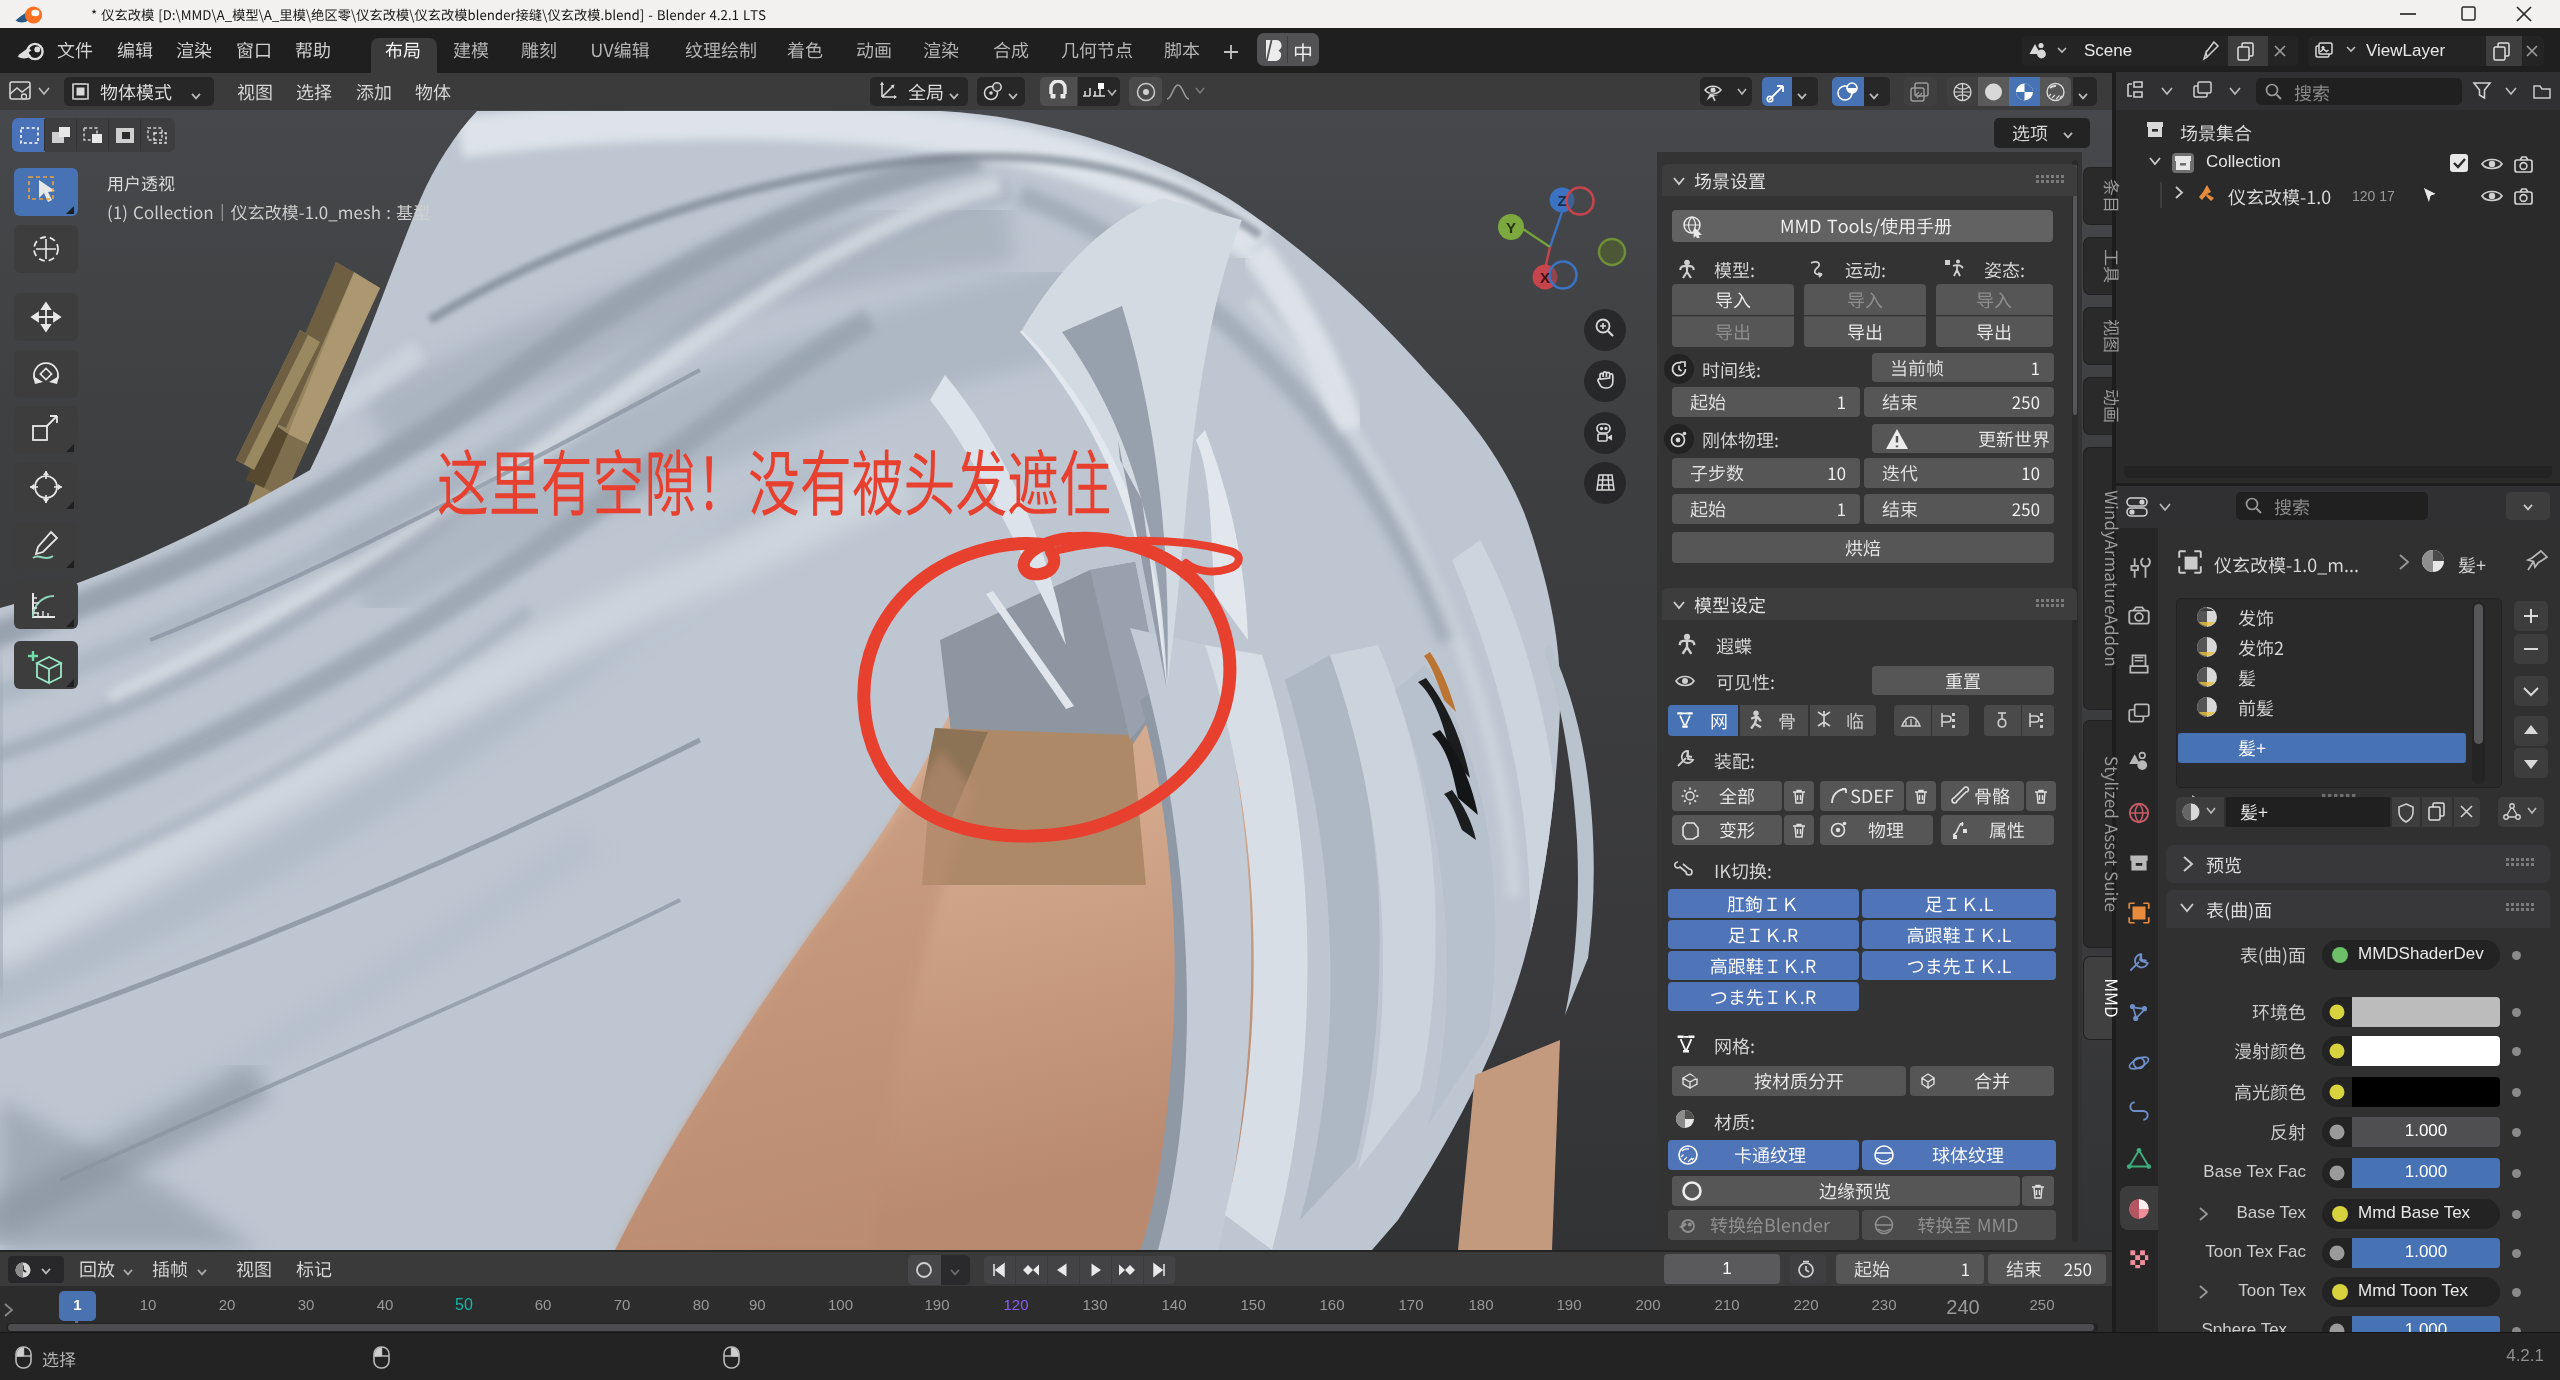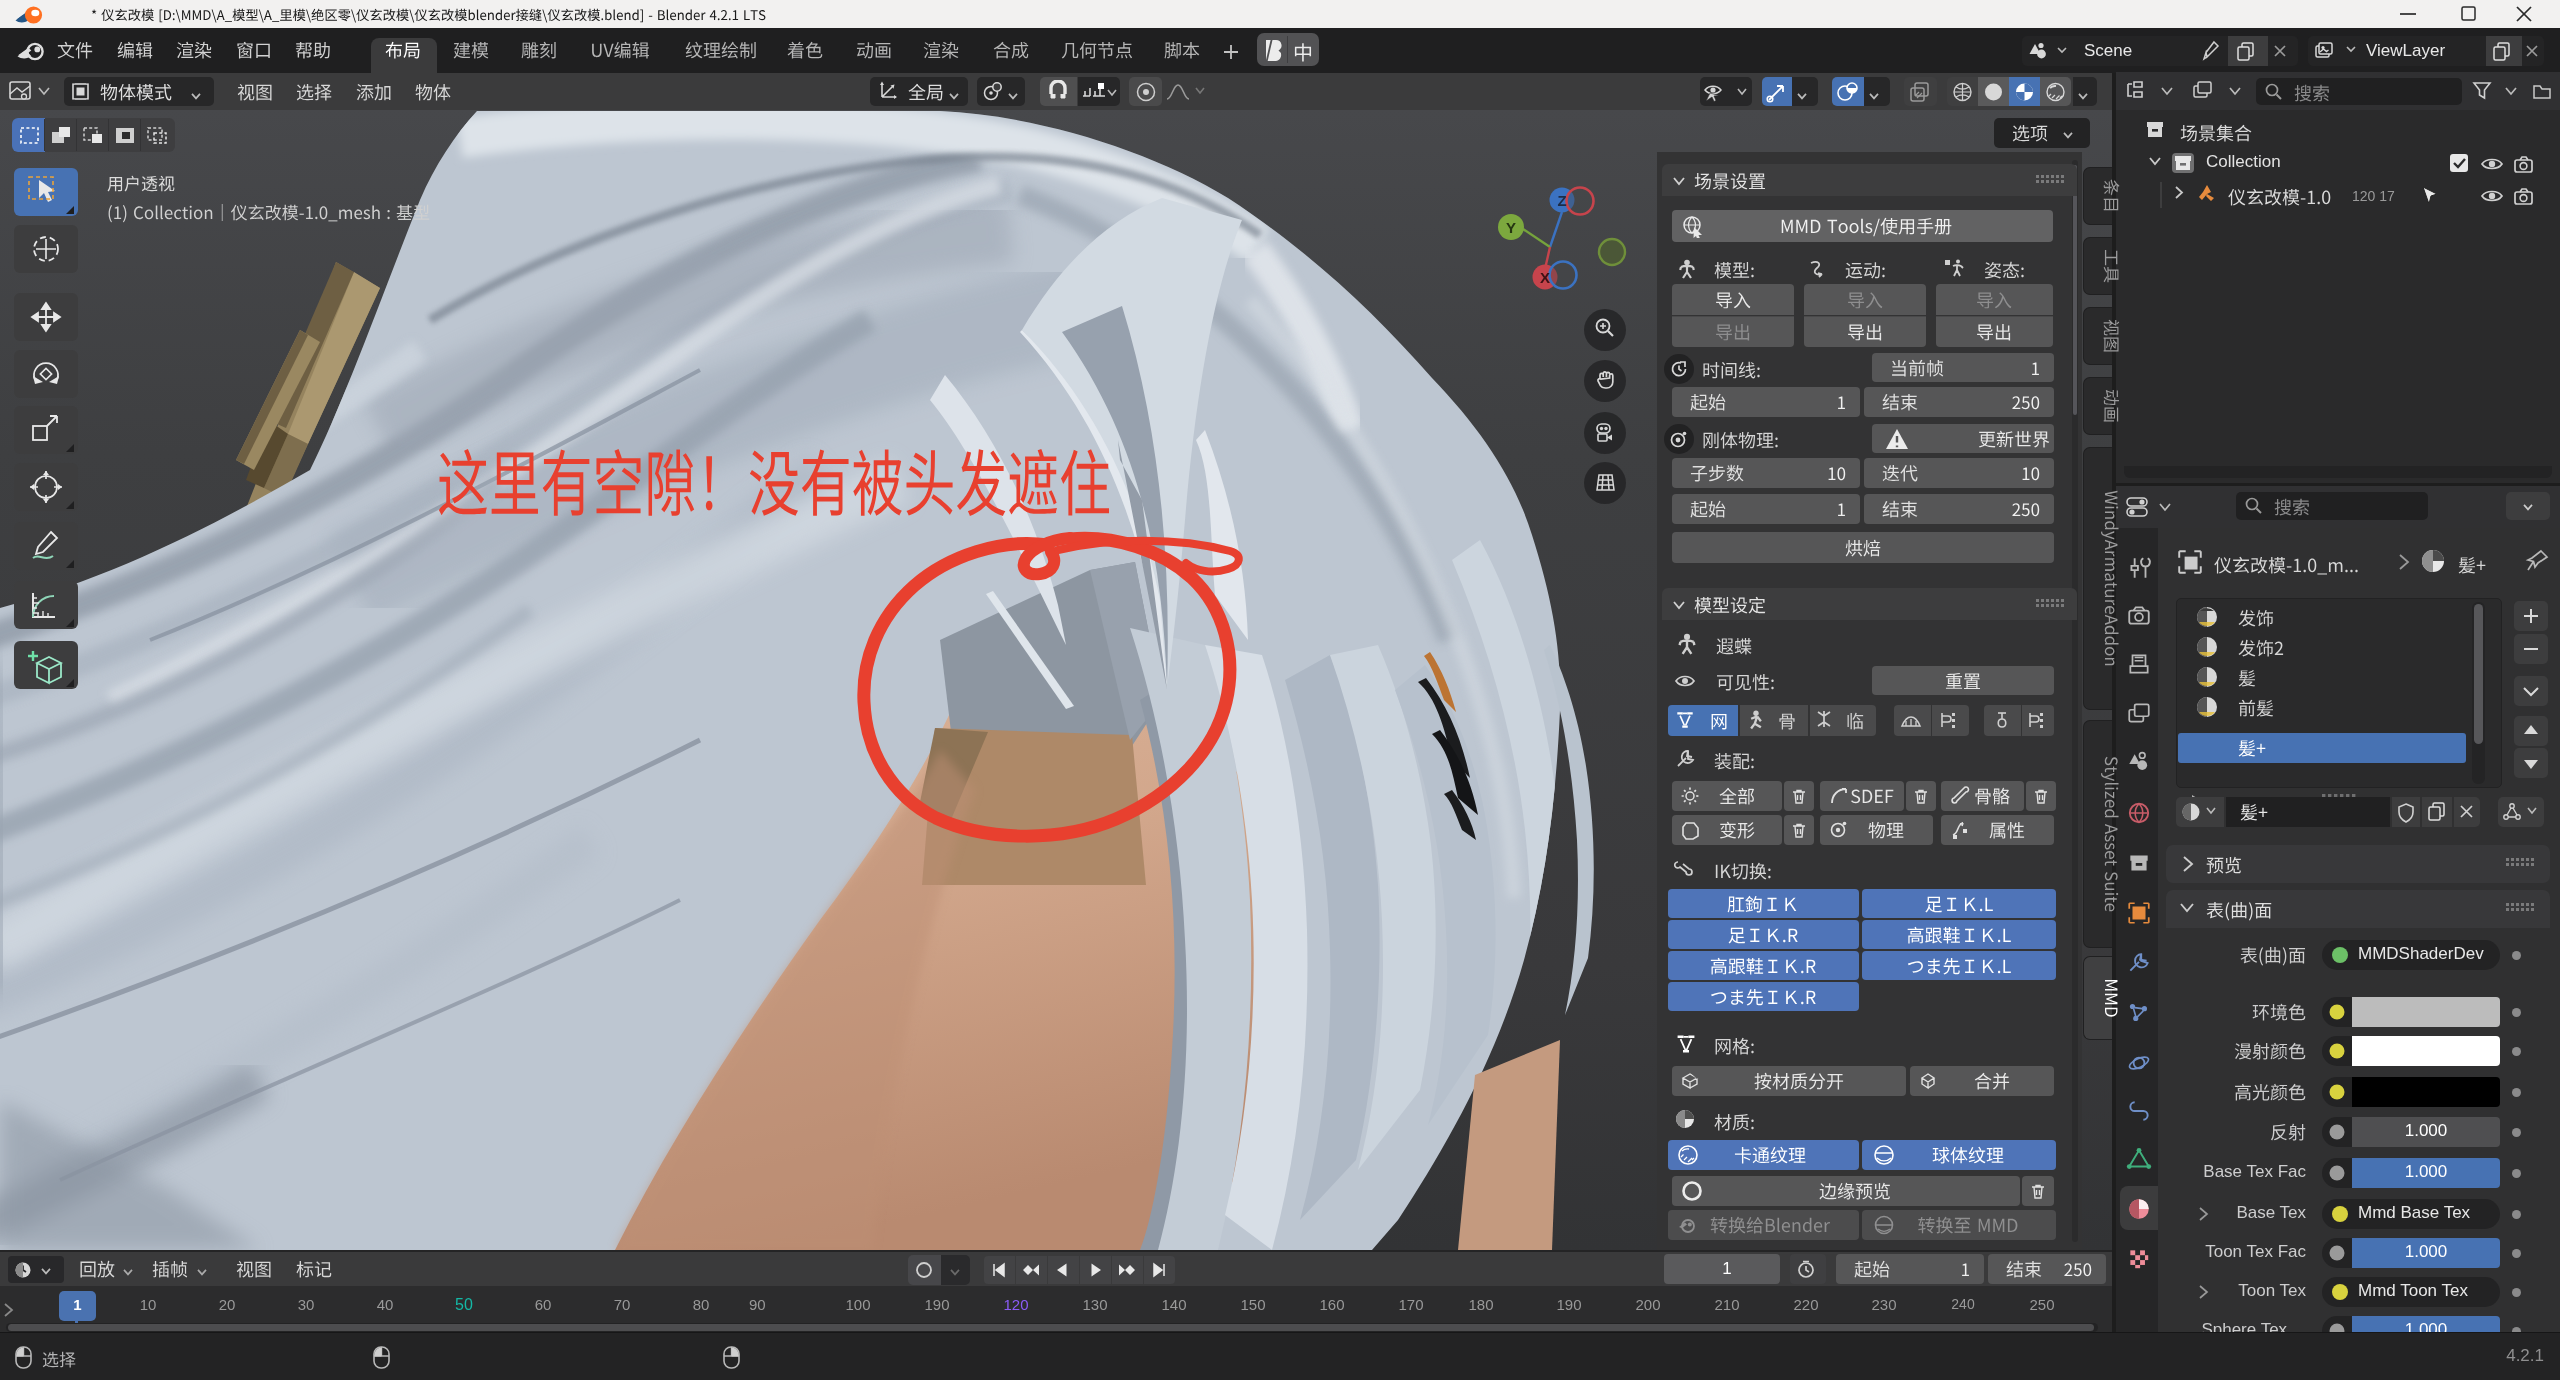--- a/index.html
+++ b/index.html
@@ -743,35 +743,35 @@
 <div class="ab" style="left:1988px;top:1254px;width:118px;height:30px;background:#565657;border-radius:4px"></div>
 <div class="ab" style="left:118px;top:1296px;width:60px;height:20px;color:#999;font-size:15px;text-align:center">10</div>
 <div class="ab" style="left:197px;top:1296px;width:60px;height:20px;color:#999;font-size:15px;text-align:center">20</div>
 <div class="ab" style="left:276px;top:1296px;width:60px;height:20px;color:#999;font-size:15px;text-align:center">30</div>
 <div class="ab" style="left:355px;top:1296px;width:60px;height:20px;color:#999;font-size:15px;text-align:center">40</div>
 <div class="ab" style="left:434px;top:1296px;width:60px;height:20px;color:#14b8a6;font-size:16px;text-align:center">50</div>
 <div class="ab" style="left:513px;top:1296px;width:60px;height:20px;color:#999;font-size:15px;text-align:center">60</div>
 <div class="ab" style="left:592px;top:1296px;width:60px;height:20px;color:#999;font-size:15px;text-align:center">70</div>
 <div class="ab" style="left:671px;top:1296px;width:60px;height:20px;color:#999;font-size:15px;text-align:center">80</div>
 <div class="ab" style="left:749px;top:1296px;width:60px;height:20px;color:#999;font-size:15px;text-align:left">90</div>
-<div class="ab" style="left:828px;top:1296px;width:60px;height:20px;color:#999;font-size:15px;text-align:center">100</div>
+<div class="ab" style="left:828px;top:1296px;width:60px;height:20px;color:#999;font-size:15px;text-align:left">100</div>
 <div class="ab" style="left:907px;top:1296px;width:60px;height:20px;color:#999;font-size:15px;text-align:center">190</div>
 <div class="ab" style="left:986px;top:1296px;width:60px;height:20px;color:#8b5cf6;font-size:15px;text-align:center">120</div>
 <div class="ab" style="left:1065px;top:1296px;width:60px;height:20px;color:#999;font-size:15px;text-align:center">130</div>
 <div class="ab" style="left:1144px;top:1296px;width:60px;height:20px;color:#999;font-size:15px;text-align:center">140</div>
 <div class="ab" style="left:1223px;top:1296px;width:60px;height:20px;color:#999;font-size:15px;text-align:center">150</div>
 <div class="ab" style="left:1302px;top:1296px;width:60px;height:20px;color:#999;font-size:15px;text-align:center">160</div>
 <div class="ab" style="left:1381px;top:1296px;width:60px;height:20px;color:#999;font-size:15px;text-align:center">170</div>
 <div class="ab" style="left:1451px;top:1296px;width:60px;height:20px;color:#999;font-size:15px;text-align:center">180</div>
 <div class="ab" style="left:1539px;top:1296px;width:60px;height:20px;color:#999;font-size:15px;text-align:center">190</div>
 <div class="ab" style="left:1618px;top:1296px;width:60px;height:20px;color:#999;font-size:15px;text-align:center">200</div>
 <div class="ab" style="left:1697px;top:1296px;width:60px;height:20px;color:#999;font-size:15px;text-align:center">210</div>
 <div class="ab" style="left:1776px;top:1296px;width:60px;height:20px;color:#999;font-size:15px;text-align:center">220</div>
 <div class="ab" style="left:1854px;top:1296px;width:60px;height:20px;color:#999;font-size:15px;text-align:center">230</div>
-<div class="ab" style="left:1933px;top:1296px;width:60px;height:20px;color:#999;font-size:14px;text-align:center">240</div>
+<div class="ab" style="left:1933px;top:1296px;width:60px;height:20px;color:#999;font-size:20px;text-align:center">240</div>
 <div class="ab" style="left:2012px;top:1296px;width:60px;height:20px;color:#999;font-size:15px;text-align:center">250</div>
 <div class="ab" style="left:59px;top:1291px;width:37px;height:30px;background:#4a72b0;border-radius:5px"></div>
 <div class="ab" style="left:59px;top:1296px;width:37px;height:20px;color:#fff;font-size:15px;text-align:center;font-weight:bold">1</div>
 <div class="ab" style="left:75px;top:1321px;width:3px;height:11px;background:#4a72b0"></div>
 <svg class="ab" style="left:2px;top:1300px" width="14" height="20" viewBox="0 0 14 20">
     <path d="M3 4 L10 10 L3 16" fill="none" stroke="#888" stroke-width="1.8"></path>
   </svg>
 <div class="ab" style="left:6px;top:1323px;width:2092px;height:9px;background:#232324;border-radius:5px"></div>
 <div class="ab" style="left:8px;top:1324px;width:2086px;height:7px;background:#4d4d4f;border-radius:4px"></div>
 <div class="ab" style="left:2116px;top:72px;width:444px;height:411px;background:#2a2a2b"></div>

